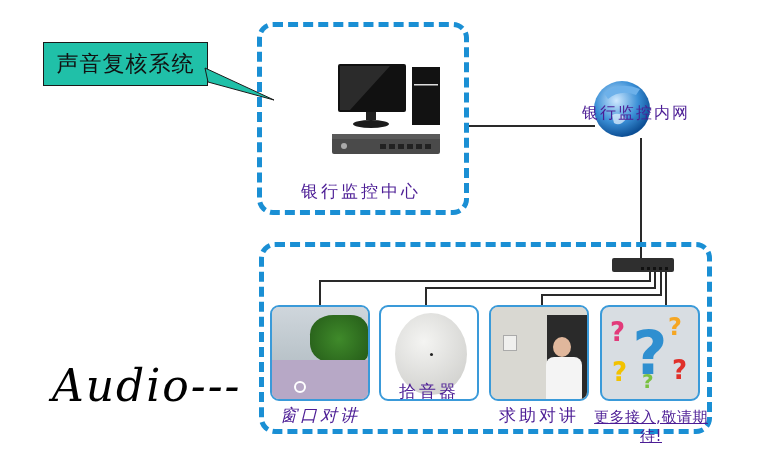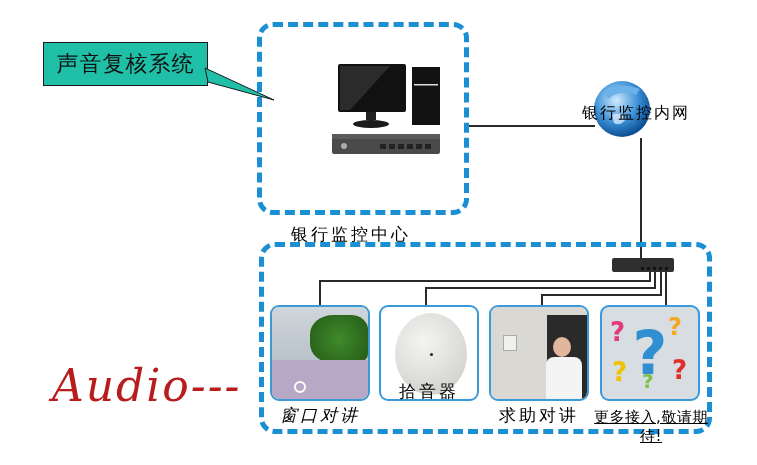--- a/index.html
+++ b/index.html
@@ -1,23 +1,23 @@
 <!DOCTYPE html>
 <html><head>
 <meta charset="utf-8">
 <style>
   html, body { margin:0; padding:0; background:#ffffff; }
   body { width:757px; height:465px; position:relative; overflow:hidden; font-family:"DejaVu Sans", sans-serif; }
   .abs { position:absolute; }
   .dash-box { position:absolute; border:5px dashed #1a8fd4; border-radius:16px; box-sizing:border-box; }
   .callout { left:43px; top:42px; width:165px; height:44px; background:#20c0a8; border:1.5px solid #1a1a1a; box-sizing:border-box; font-size:22px; color:#111; display:flex; align-items:center; justify-content:center; letter-spacing:1px; }
-  .caption { font-size:17px; color:#000000; letter-spacing:3px; text-align:center; }
+  .caption { font-size:17px; color:#4c1d95; letter-spacing:3px; text-align:center; }
   .tile { position:absolute; top:305px; width:100px; height:96px; border:2px solid #3a9ad9; border-radius:9px; overflow:hidden; box-sizing:border-box; background:#ddd; }
   .wire { position:absolute; background:#2a2a2a; }
-  .audio { left:52px; top:360px; font-family:"DejaVu Serif", serif; font-style:italic; font-size:44px; color:#b91c1c; letter-spacing:2px; }
+  .audio { left:52px; top:360px; font-family:"DejaVu Serif", serif; font-style:italic; font-size:44px; color:#000000; letter-spacing:2px; }
 </style>
 </head>
 <body>
 
 <div class="abs callout">声音复核系统</div>
 <svg class="abs" style="left:150px;top:60px;" width="130" height="50">
   <polygon points="55,8 58,22 124,40" fill="#20c0a8" stroke="#1a1a1a" stroke-width="1"></polygon>
 </svg>
 
 <div class="dash-box" style="left:257px;top:22px;width:212px;height:193px;"></div>
@@ -33,21 +33,21 @@
   <circle cx="14" cy="84" r="3" fill="#aaa"></circle>
   <g fill="#222">
       <rect x="50" y="82" width="6" height="5"></rect>
       <rect x="59" y="82" width="6" height="5"></rect>
       <rect x="68" y="82" width="6" height="5"></rect>
       <rect x="77" y="82" width="6" height="5"></rect>
       <rect x="86" y="82" width="6" height="5"></rect>
       <rect x="95" y="82" width="6" height="5"></rect>
     </g>
 </svg>
-<div class="abs caption" style="left:286px;top:180px;width:130px;margin-top:43px;">银行监控中心</div>
+<div class="abs caption" style="left:296px;top:180px;width:130px;">银行监控中心</div>
 
 <svg class="abs" style="left:590px;top:75px;" width="64" height="64">
   <defs>
       <radialGradient id="g" cx="40%" cy="35%" r="65%">
         <stop offset="0" stop-color="#cfe9ff"></stop>
         <stop offset="0.6" stop-color="#3a8fd6"></stop>
         <stop offset="1" stop-color="#0d4f95"></stop>
       </radialGradient>
     </defs>
   <circle cx="32" cy="34" r="28" fill="url(#g)"></circle>

